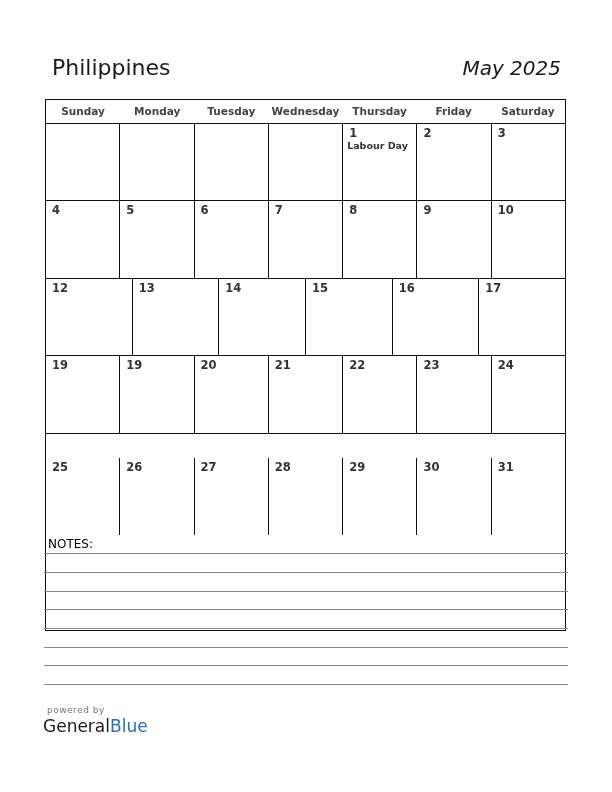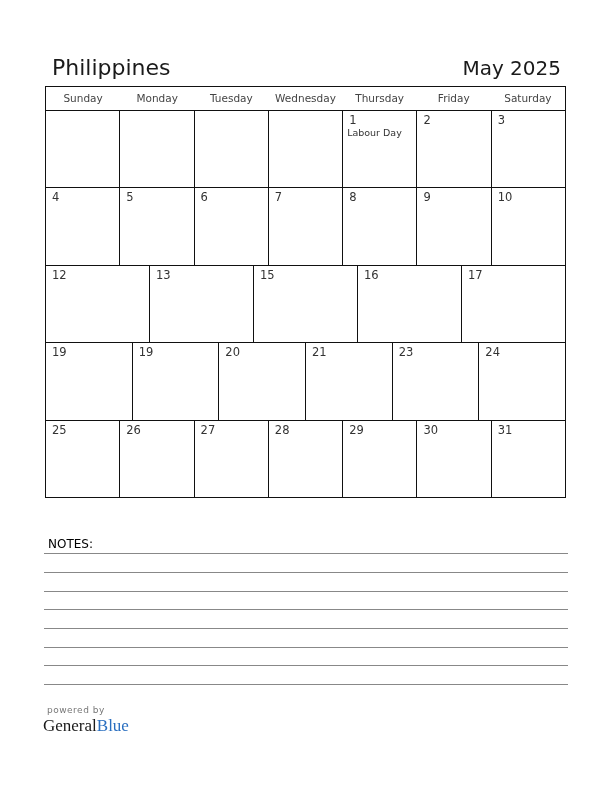--- a/index.html
+++ b/index.html
@@ -1,32 +1,32 @@
 <!DOCTYPE html>
 <html><head>
 <meta charset="utf-8">
 <style>
   html, body { margin:0; padding:0; background:#ffffff; }
   body { width:612px; height:792px; position:relative; font-family:"DejaVu Sans", sans-serif; color:#222; overflow:hidden; }
   .country { position:absolute; left:52px; top:55px; font-size:22px; color:#1a1a1a;text-align:center; }
-  .month { position:absolute; right:51px; top:56px; font-size:20px; color:#1a1a1a; }
-  .cal { position:absolute; left:45px; top:86px; width:521px; height:412px; border:1px solid #111; box-sizing:border-box; }
+  .month { position:absolute; right:51px; top:56px; font-size:20px; color:#1a1a1a;font-style:italic; }
+  .cal { position:absolute; left:45px; top:99px; width:521px; height:532px; border:1px solid #111; box-sizing:border-box;font-weight:bold; }
   .hdr { display:flex; height:24px; border-bottom:1px solid #111; box-sizing:border-box; }
   .hdr div { flex:1; text-align:center; font-size:10.5px; line-height:23px; color:#444; }
   .rows { display:flex; flex-direction:column; }
   .row { display:flex; height:77.4px; border-bottom:1px solid #111; box-sizing:border-box; }
-  .row:last-child { border-bottom:none; }
+  .row:last-child { border-bottom:none;margin-top:24px; }
   .cell { flex:1; border-right:1px solid #111; box-sizing:border-box; position:relative; }
   .cell:last-child { border-right:none; }
   .num { position:absolute; left:6px; top:2px; font-size:11.5px; color:#333; }
   .evt { position:absolute; left:4px; top:16px; font-size:9.5px; color:#333;text-align:right; }
   .notes-label { position:absolute; left:48px; top:537px; font-size:12px; color:#000000; }
   .line { position:absolute; left:44px; width:524px; height:1px; background:#888; }
   .powered { position:absolute; left:47px; top:705px; font-size:9px; color:#777; letter-spacing:0.5px; }
-  .brand { position:absolute; left:43px; top:716px; font-size:17px;font-family:Liberation Serif, serif; }
+  .brand { position:absolute; left:43px; top:716px; font-size:17px; }
   .brand .g { color:#1a1a1a; }
   .brand .b { color:#2a6fc0; }
 </style>
 </head>
 <body>
 
 <div class="country">Philippines</div>
 <div class="month">May 2025</div>
 
 <div class="cal">
@@ -88,20 +88,23 @@
         </div>
       </div>
       <div class="row">
         <div class="cell">
           <span class="num">12</span>
         </div>
         <div class="cell">
           <span class="num">13</span>
         </div>
         <div class="cell">
+          <span class="num">14</span>
+        </div>
+        <div class="cell">
           <span class="num">15</span>
         </div>
         <div class="cell">
           <span class="num">16</span>
         </div>
         <div class="cell">
           <span class="num">17</span>
         </div>
       </div>
       <div class="row">
@@ -109,20 +112,23 @@
           <span class="num">19</span>
         </div>
         <div class="cell">
           <span class="num">19</span>
         </div>
         <div class="cell">
           <span class="num">20</span>
         </div>
         <div class="cell">
           <span class="num">21</span>
+        </div>
+        <div class="cell">
+          <span class="num">22</span>
         </div>
         <div class="cell">
           <span class="num">23</span>
         </div>
         <div class="cell">
           <span class="num">24</span>
         </div>
       </div>
       <div class="row">
         <div class="cell">

